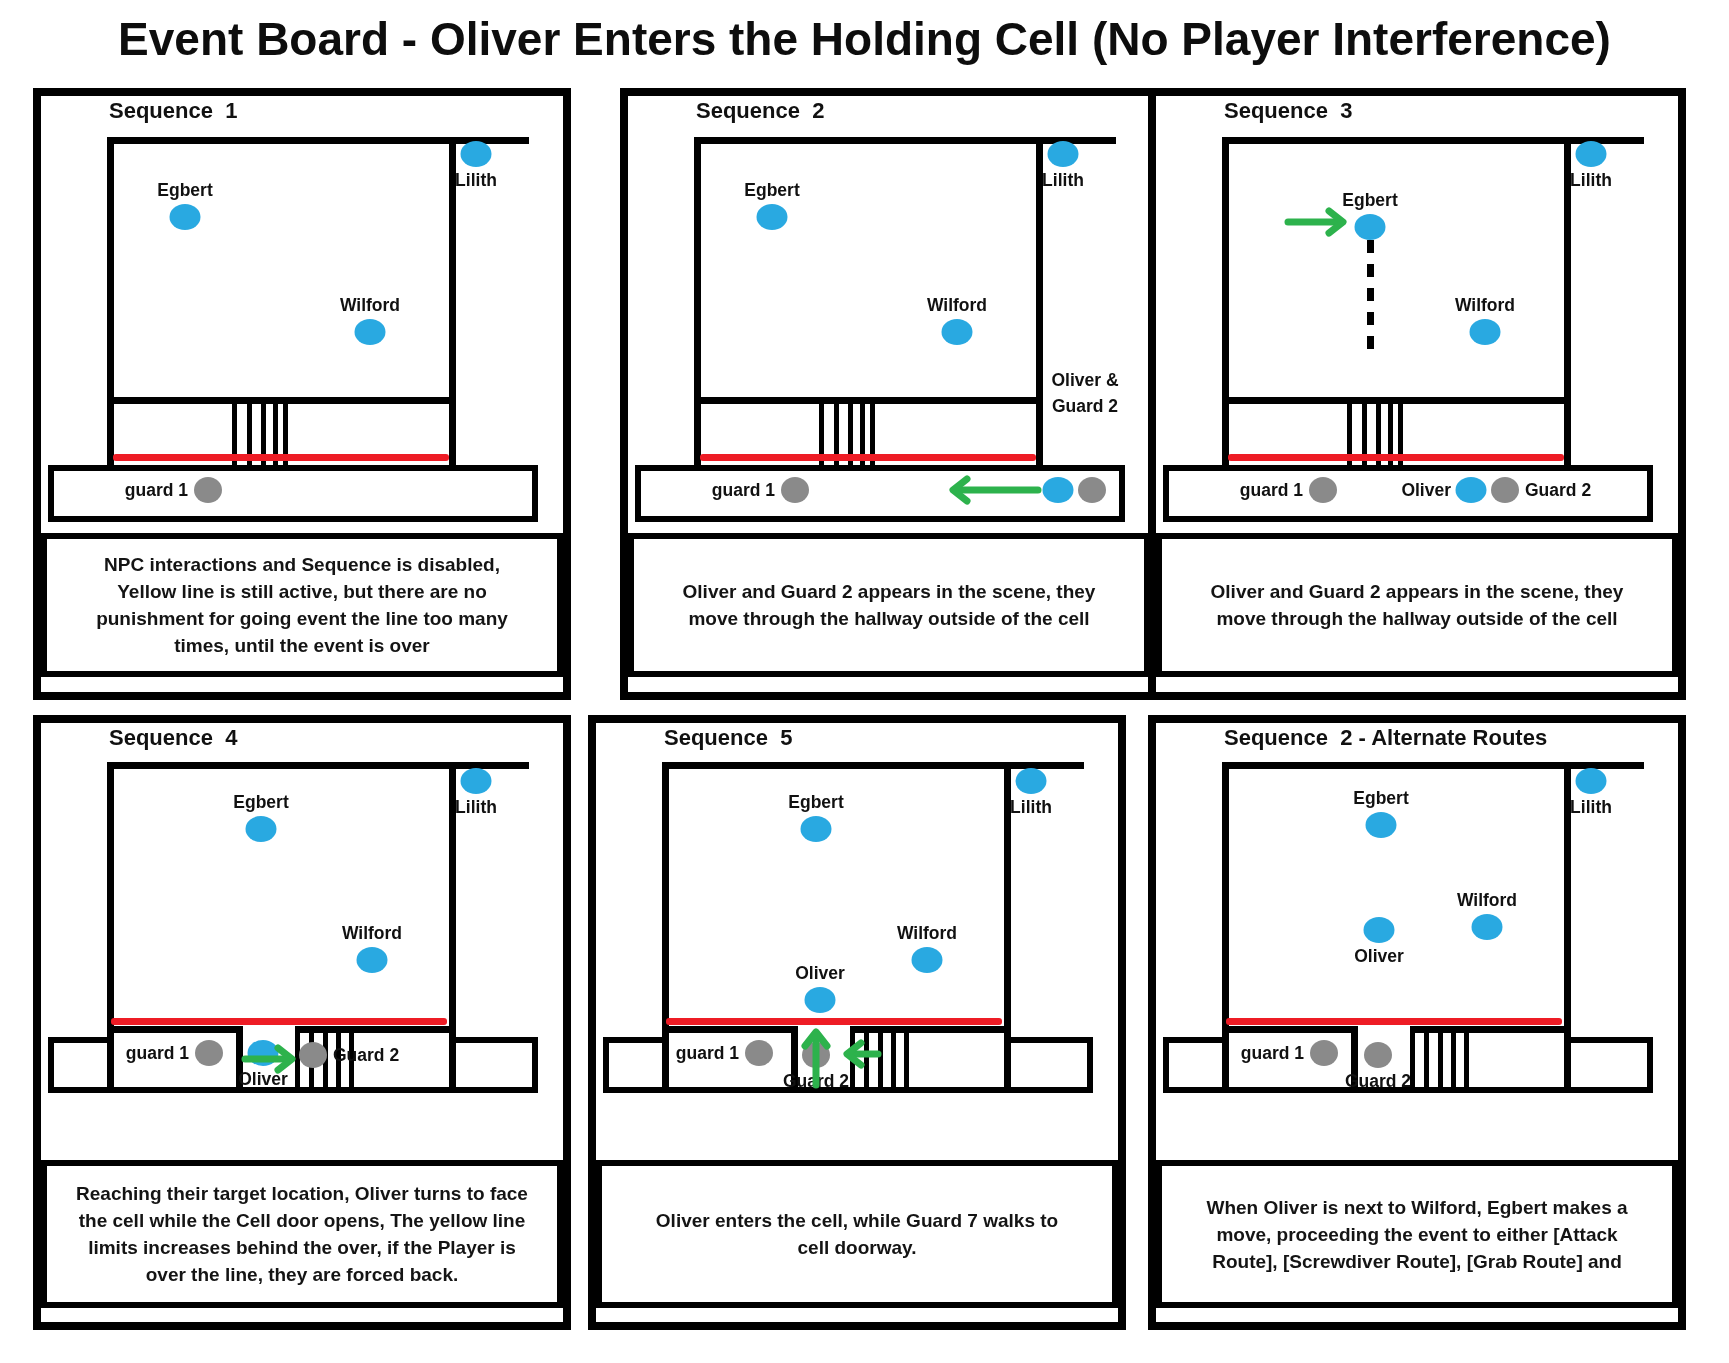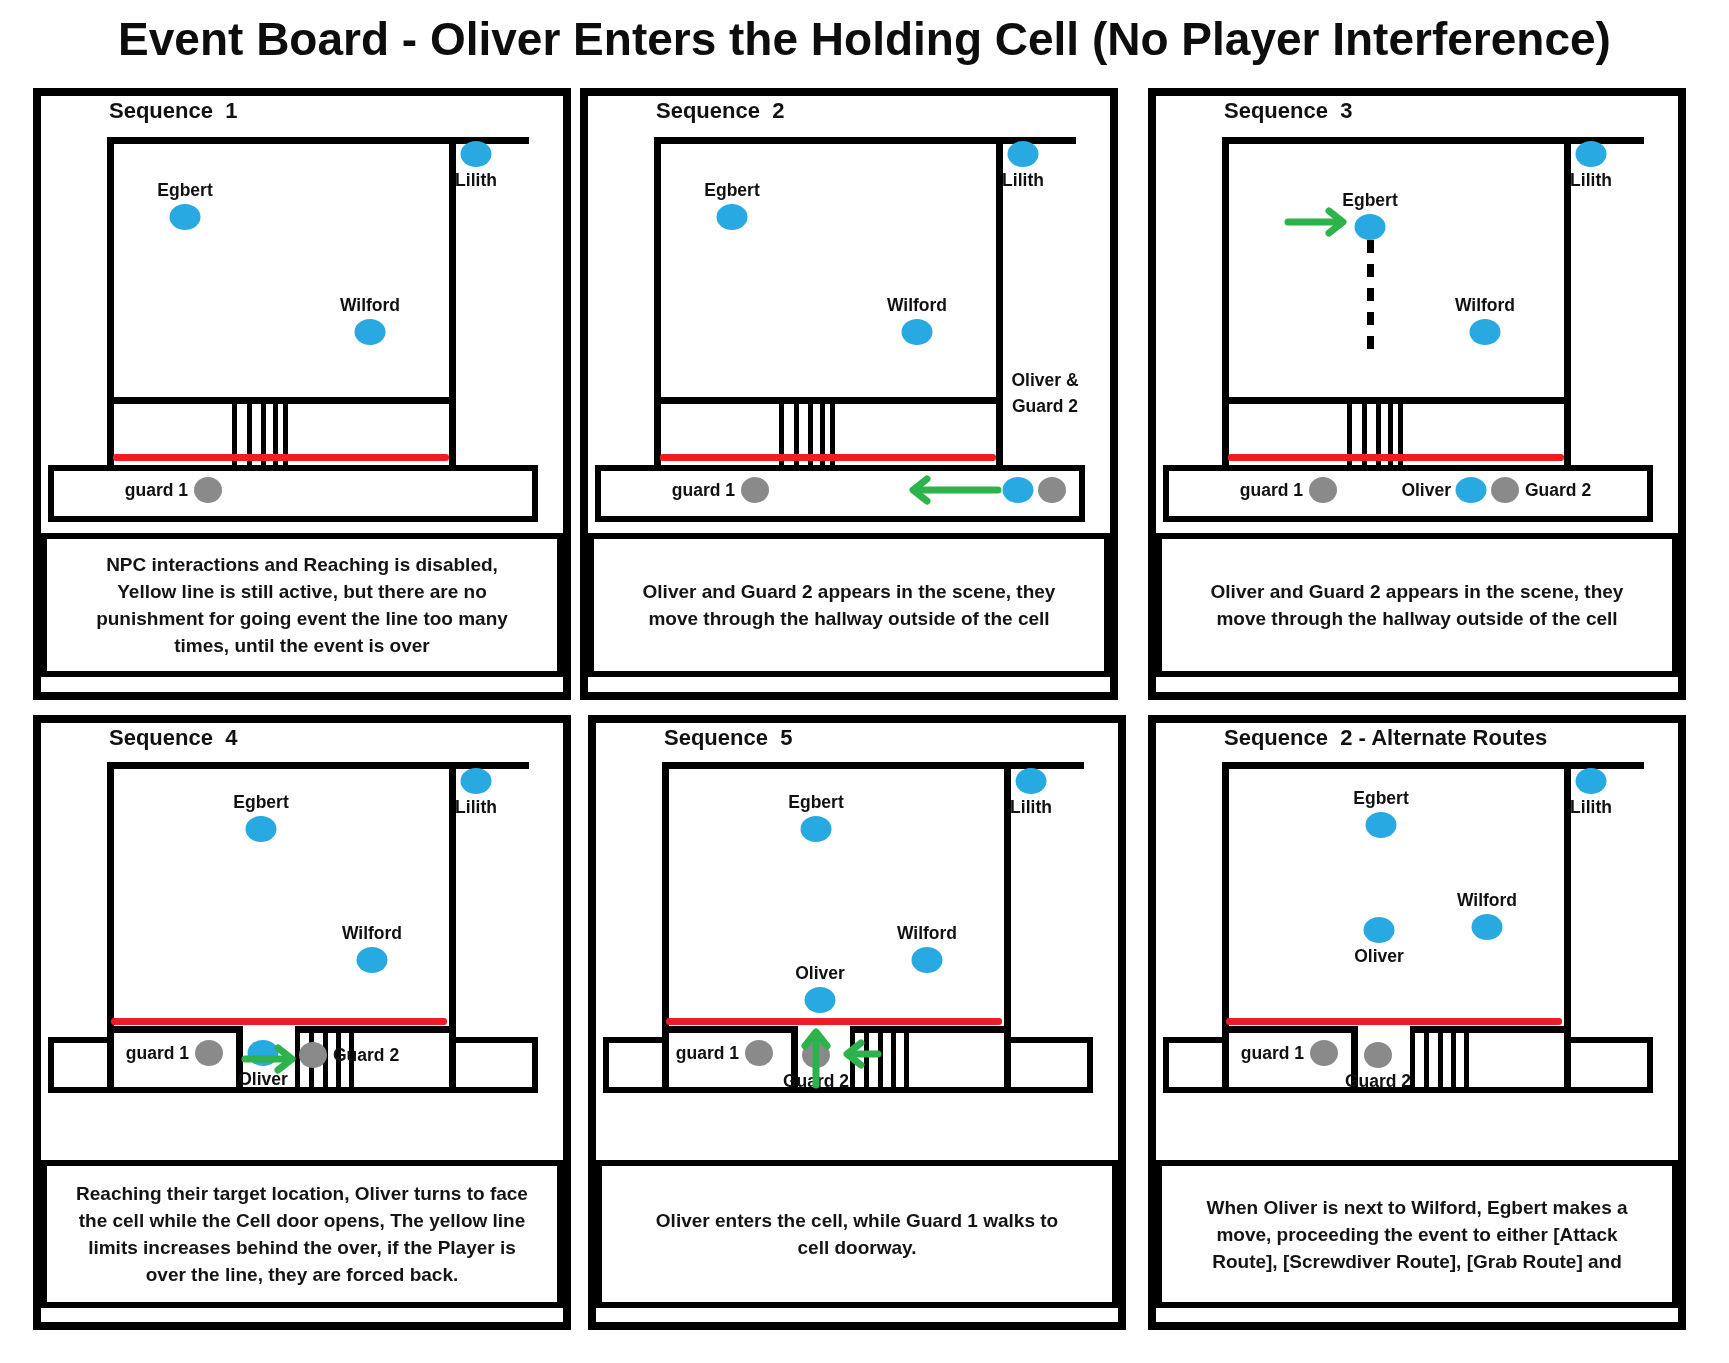--- a/index.html
+++ b/index.html
@@ -47,27 +47,27 @@
         <div class="hall-box" style="left: 7px; top: 369px; width: 490px; height: 57px;"></div>
         <div class="dot" style="left: 144px; top: 121px; width: 31px; height: 26px; background: rgb(41, 169, 225);"></div>
         <div class="actor-label lbl-above" style="left: 144px; top: 94px;">Egbert</div>
         <div class="dot" style="left: 329px; top: 236px; width: 31px; height: 26px; background: rgb(41, 169, 225);"></div>
         <div class="actor-label lbl-above" style="left: 329px; top: 209px;">Wilford</div>
         <div class="dot" style="left: 435px; top: 58px; width: 31px; height: 26px; background: rgb(41, 169, 225);"></div>
         <div class="actor-label lbl-below" style="left: 435px; top: 84px;">Lilith</div>
         <div class="dot" style="left: 167px; top: 394px; width: 28px; height: 26px; background: rgb(138, 138, 138);"></div>
         <div class="actor-label lbl-left" style="left: 147px; top: 394px;">guard 1</div>
         <div class="textbox" style="left: 0px; top: 437px; width: 522px; height: 144px;">
-          <div class="desc-line">NPC interactions and Reaching is disabled,</div>
+          <div class="desc-line">NPC interactions and Sequence is disabled,</div>
           <div class="desc-line">Yellow line is still active, but there are no</div>
           <div class="desc-line">punishment for going event the line too many</div>
           <div class="desc-line">times, until the event is over</div>
         </div>
       </div>
-      <div class="panel" style="left: 580px; top: 88px; width: 538px; height: 612px;">
+      <div class="panel" style="left: 620px; top: 88px; width: 538px; height: 612px;">
         <div class="seq-title" style="left: 68px; top: 2px;">Sequence  2</div>
         <div class="wall" style="left: 66px; top: 41px; width: 422px; height: 7px;"></div>
         <div class="wall" style="left: 66px; top: 41px; width: 7px; height: 328px;"></div>
         <div class="wall" style="left: 408px; top: 41px; width: 7px; height: 328px;"></div>
         <div class="wall" style="left: 66px; top: 301px; width: 349px; height: 7px;"></div>
         <div class="bar" style="left: 191px; top: 301px; width: 5px; height: 68px; background: rgb(0, 0, 0);"></div>
         <div class="bar" style="left: 206px; top: 301px; width: 5px; height: 68px; background: rgb(0, 0, 0);"></div>
         <div class="bar" style="left: 220px; top: 301px; width: 5px; height: 68px; background: rgb(0, 0, 0);"></div>
         <div class="bar" style="left: 232px; top: 301px; width: 5px; height: 68px; background: rgb(0, 0, 0);"></div>
         <div class="bar" style="left: 242px; top: 301px; width: 5px; height: 68px; background: rgb(0, 0, 0);"></div>
@@ -204,21 +204,21 @@
         <div class="actor-label lbl-below" style="left: 220px; top: 358px;">Guard 2</div>
         <svg class="arrow-svg" style="left:204px;top:304px;width:32px;height:62px;">
           <line x1="16" y1="7" x2="16" y2="58" stroke="#2db24c" stroke-width="7" stroke-linecap="round"></line>
           <polyline points="5,19 16,5 27,19" fill="none" stroke="#2db24c" stroke-width="7" stroke-linecap="round" stroke-linejoin="round"></polyline>
         </svg>
         <svg class="arrow-svg" style="left:246px;top:315px;width:40px;height:32px;">
           <line x1="7" y1="16" x2="36" y2="16" stroke="#2db24c" stroke-width="7" stroke-linecap="round"></line>
           <polyline points="19,5 5,16 19,27" fill="none" stroke="#2db24c" stroke-width="7" stroke-linecap="round" stroke-linejoin="round"></polyline>
         </svg>
         <div class="textbox" style="left: 0px; top: 437px; width: 522px; height: 148px;">
-          <div class="desc-line">Oliver enters the cell, while Guard 1 walks to</div>
+          <div class="desc-line">Oliver enters the cell, while Guard 7 walks to</div>
           <div class="desc-line">cell doorway.</div>
         </div>
       </div>
       <div class="panel" style="left: 1148px; top: 715px; width: 538px; height: 615px;">
         <div class="seq-title" style="left: 68px; top: 2px;">Sequence  2 - Alternate Routes</div>
         <div class="wall" style="left: 66px; top: 39px; width: 422px; height: 7px;"></div>
         <div class="wall" style="left: 66px; top: 39px; width: 7px; height: 325px;"></div>
         <div class="wall" style="left: 408px; top: 39px; width: 7px; height: 325px;"></div>
         <div class="wall" style="left: 66px; top: 303px; width: 129px; height: 7px;"></div>
         <div class="wall" style="left: 254px; top: 303px; width: 161px; height: 7px;"></div>

